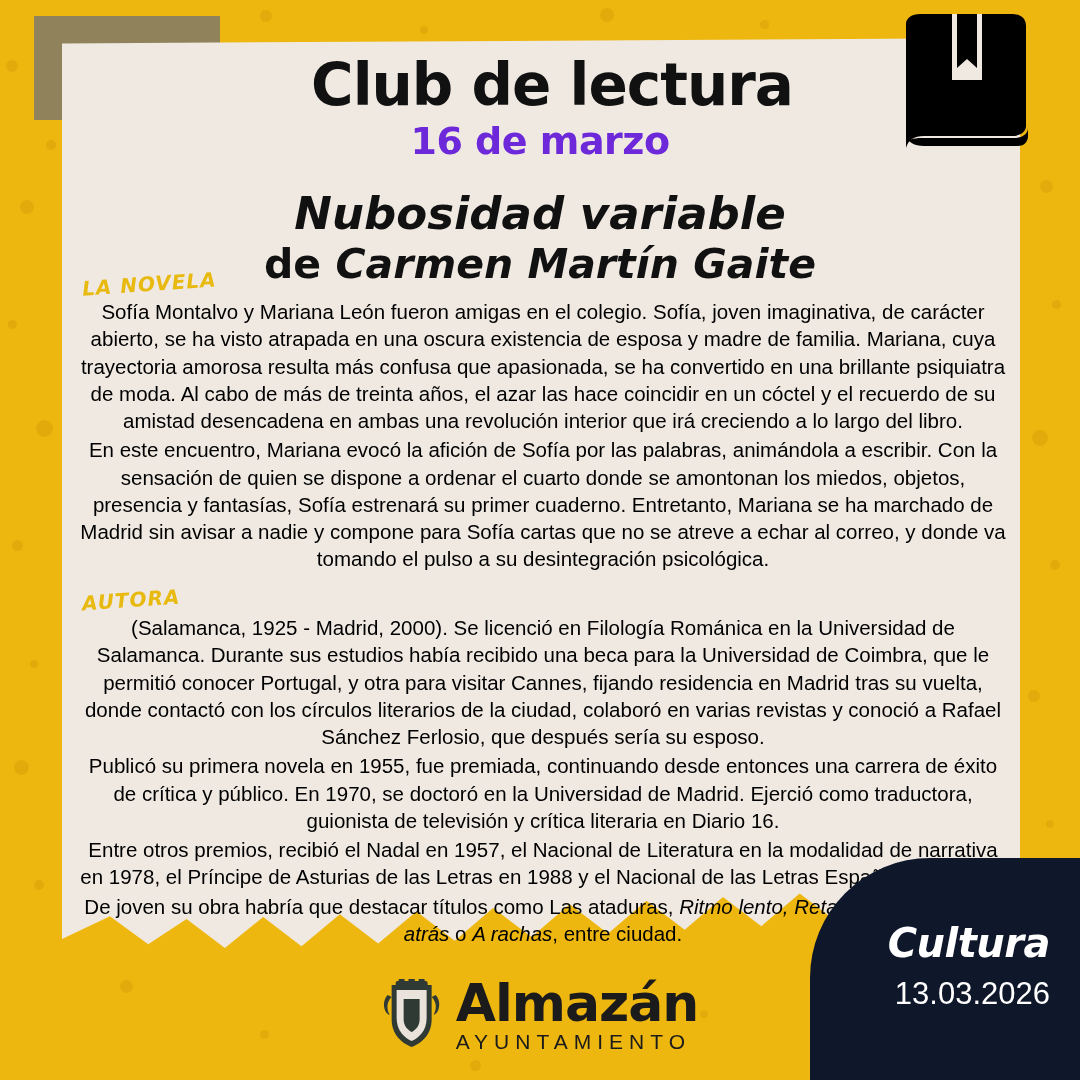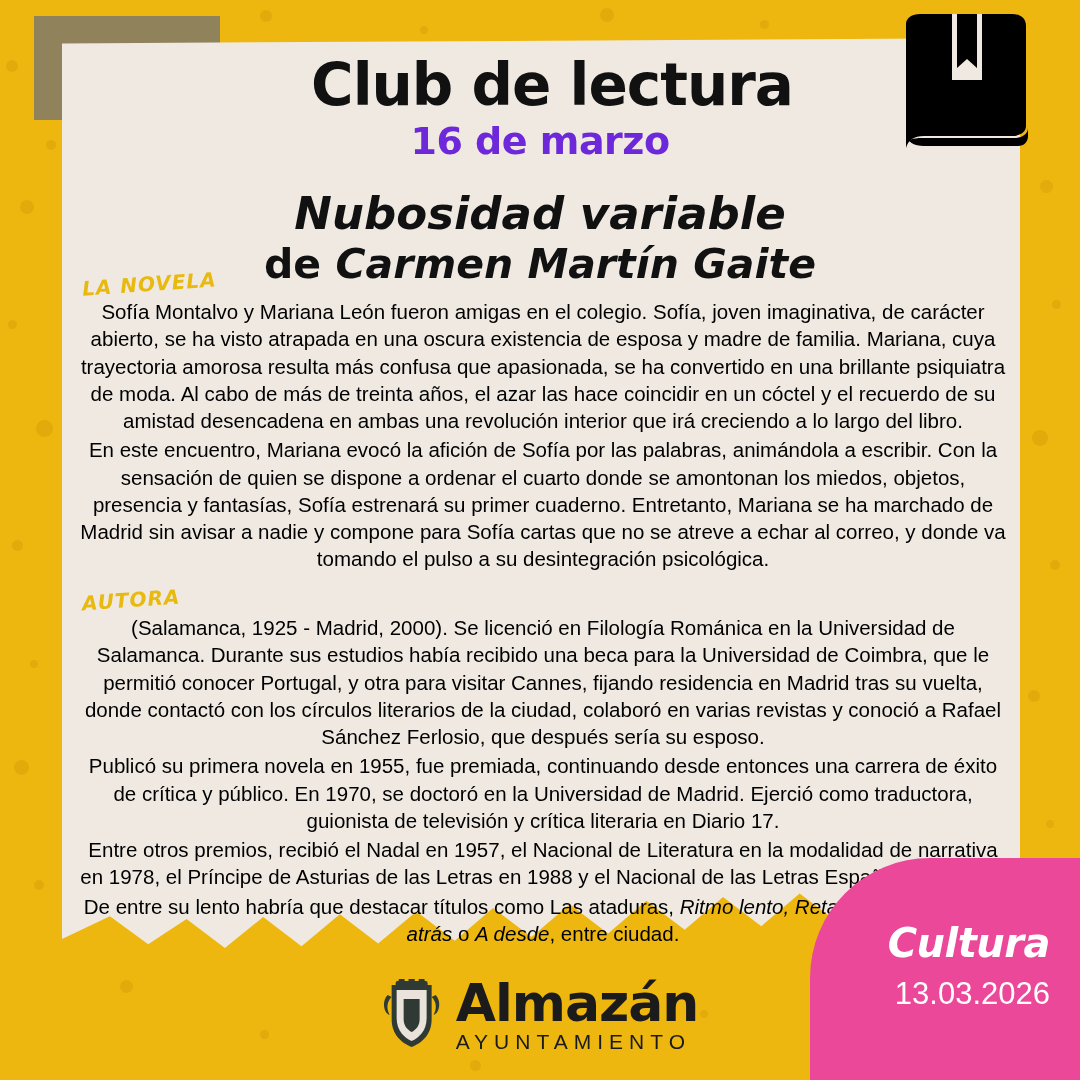--- a/index.html
+++ b/index.html
@@ -194,21 +194,21 @@
     margin-top: 2px;
   }
 
   
   .corner {
     position: absolute;
     right: 0;
     bottom: 0;
     width: 270px;
     height: 222px;
-    background: #ec4899;
+    background: #0f172a;
     border-top-left-radius: 120px;
   }
   .corner-title {
     position: absolute;
     right: 30px;
     top: 62px;
     font-family: "DejaVu Sans", sans-serif;
     font-style: italic;
     font-weight: bold;
     font-size: 40px;
@@ -281,23 +281,23 @@
 
   <div class="section" id="novela">
     <div class="section-label">LA NOVELA</div>
     <p class="para">Sofía Montalvo y Mariana León fueron amigas en el colegio. Sofía, joven imaginativa, de carácter abierto, se ha visto atrapada en una oscura existencia de esposa y madre de familia. Mariana, cuya trayectoria amorosa resulta más confusa que apasionada, se ha convertido en una brillante psiquiatra de moda. Al cabo de más de treinta años, el azar las hace coincidir en un cóctel y el recuerdo de su amistad desencadena en ambas una revolución interior que irá creciendo a lo largo del libro.</p>
     <p class="para">En este encuentro, Mariana evocó la afición de Sofía por las palabras, animándola a escribir. Con la sensación de quien se dispone a ordenar el cuarto donde se amontonan los miedos, objetos, presencia y fantasías, Sofía estrenará su primer cuaderno. Entretanto, Mariana se ha marchado de Madrid sin avisar a nadie y compone para Sofía cartas que no se atreve a echar al correo, y donde va tomando el pulso a su desintegración psicológica.</p>
   </div>
 
   <div class="section" id="autora">
     <div class="section-label">AUTORA</div>
     <p class="para">(Salamanca, 1925 - Madrid, 2000). Se licenció en Filología Románica en la Universidad de Salamanca. Durante sus estudios había recibido una beca para la Universidad de Coimbra, que le permitió conocer Portugal, y otra para visitar Cannes, fijando residencia en Madrid tras su vuelta, donde contactó con los círculos literarios de la ciudad, colaboró en varias revistas y conoció a Rafael Sánchez Ferlosio, que después sería su esposo.</p>
-    <p class="para">Publicó su primera novela en 1955, fue premiada, continuando desde entonces una carrera de éxito de crítica y público. En 1970, se doctoró en la Universidad de Madrid. Ejerció como traductora, guionista de televisión y crítica literaria en Diario 17.</p>
+    <p class="para">Publicó su primera novela en 1955, fue premiada, continuando desde entonces una carrera de éxito de crítica y público. En 1970, se doctoró en la Universidad de Madrid. Ejerció como traductora, guionista de televisión y crítica literaria en Diario 16.</p>
     <p class="para">Entre otros premios, recibió el Nadal en 1957, el Nacional de Literatura en la modalidad de narrativa en 1978, el Príncipe de Asturias de las Letras en 1988 y el Nacional de las Letras Españolas en 1994.</p>
-    <p class="para"><span>De entre su lento habría que destacar títulos como Las ataduras, </span><em>Ritmo lento, Retahílas, El cuarto de atrás</em><span> o </span><em>A desde</em><span>, entre ciudad.</span></p>
+    <p class="para"><span>De joven su obra habría que destacar títulos como Las ataduras, </span><em>Ritmo lento, Retahílas, El cuarto de atrás</em><span> o </span><em>A rachas</em><span>, entre ciudad.</span></p>
   </div>
 
   <div class="footer">
     <div class="brand">
       <div class="crest">
         <svg viewBox="0 0 60 72" width="60" height="72" aria-hidden="true">
           <path d="M10 6 L50 6 L50 40 C50 56, 40 64, 30 68 C20 64, 10 56, 10 40 Z" fill="#2f3a34"></path>
           <path d="M15 11 L45 11 L45 39 C45 52, 37 59, 30 62 C23 59, 15 52, 15 39 Z" fill="#e9e3db"></path>
           <path d="M22 20 L38 20 L38 40 C38 47, 34 51, 30 53 C26 51, 22 47, 22 40 Z" fill="#2f3a34"></path>
           <rect x="14" y="2" width="32" height="6" rx="2" fill="#2f3a34"></rect>

